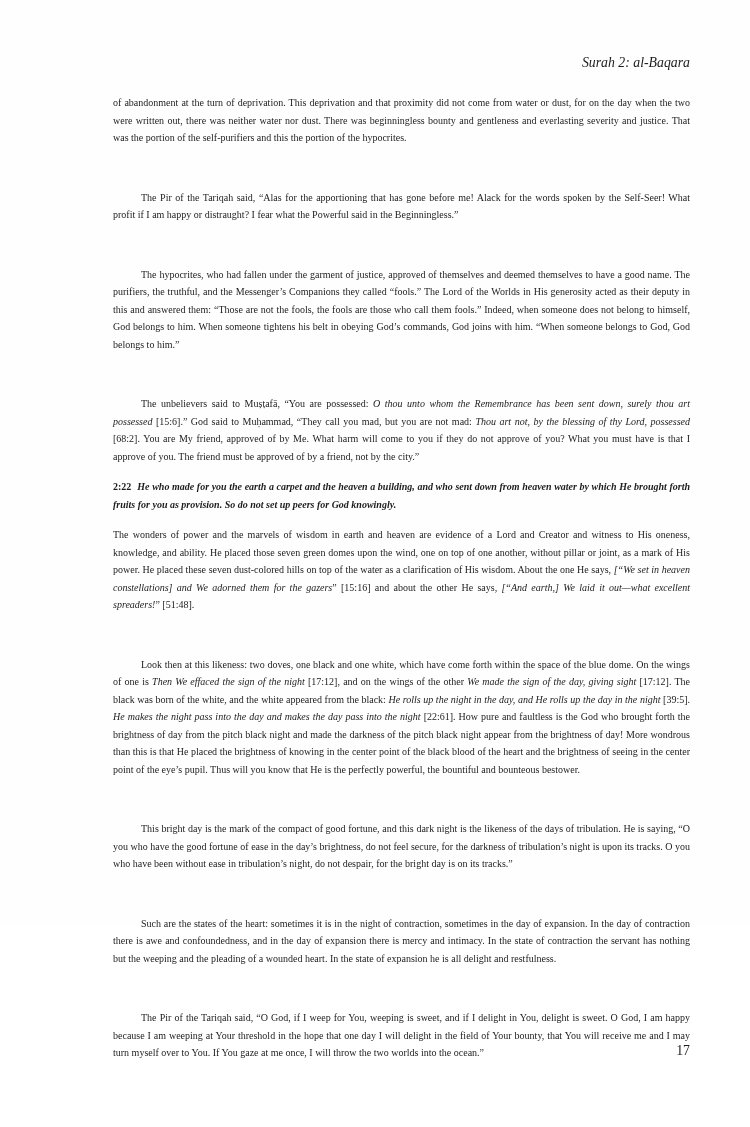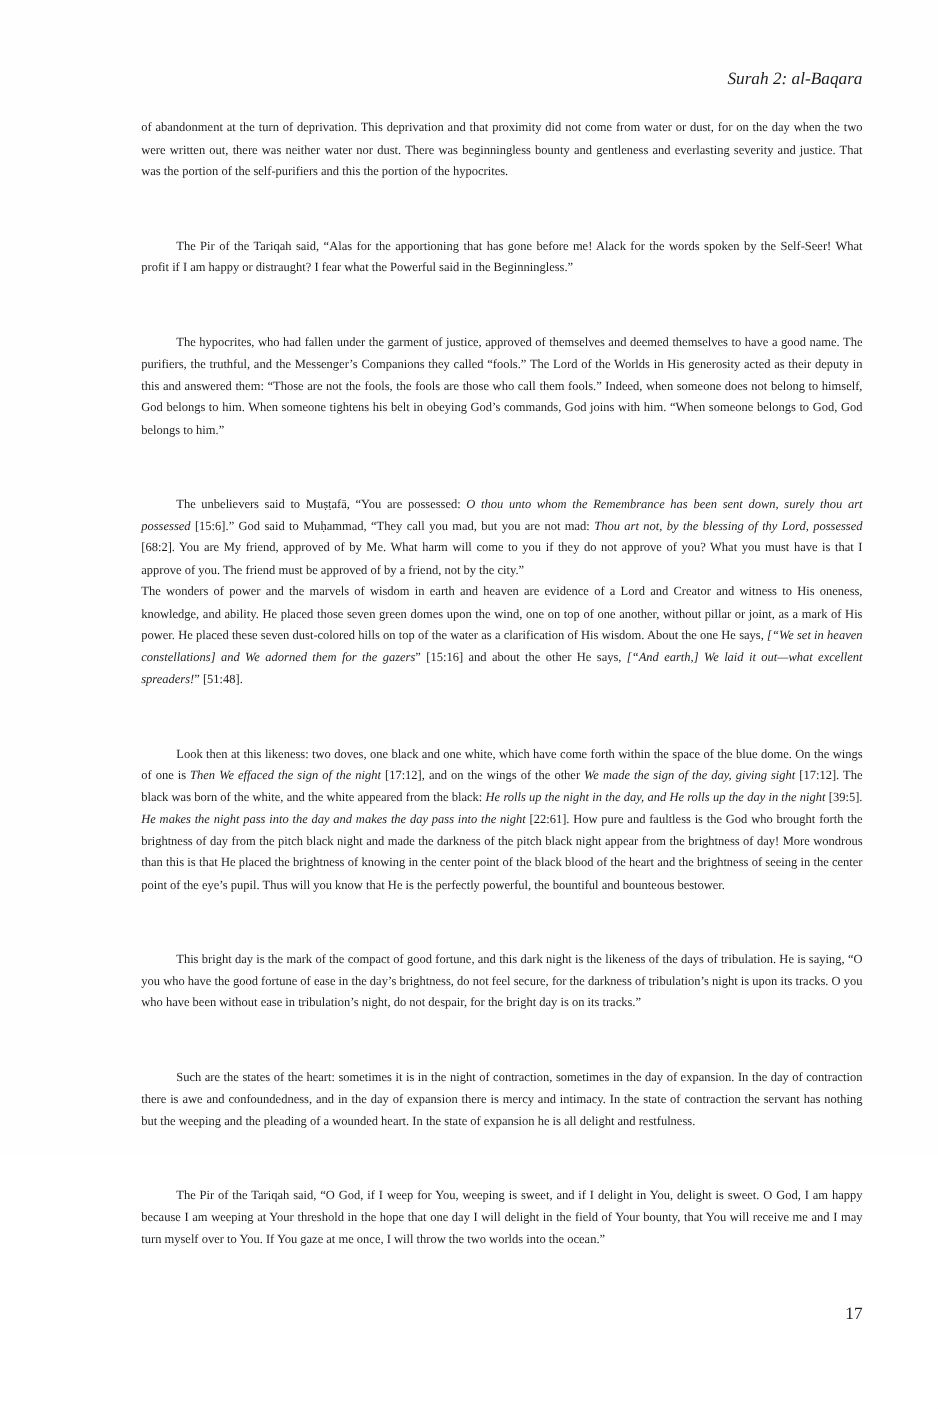--- a/index.html
+++ b/index.html
@@ -72,20 +72,21 @@
 <body>
 
 <div class="page">
   <div class="running-header">Surah 2: al-Baqara</div>
 
   <div class="text-body">
       <p><span>of abandonment at the turn of deprivation.  This deprivation and that proximity did not come from water or dust, for on the day when the two were written out, there was neither water nor dust.  There was beginningless bounty and gentleness and everlasting severity and justice.  That was the portion of the self-purifiers and this the portion of the hypocrites.</span></p>
       <p class="indent"><span>The Pir of the Tariqah said, “Alas for the apportioning that has gone before me!  Alack for the words spoken by the Self-Seer!  What profit if I am happy or distraught?  I fear what the Powerful said in the Beginningless.”</span></p>
       <p class="indent"><span>The hypocrites, who had fallen under the garment of justice, approved of themselves and deemed themselves to have a good name.  The purifiers, the truthful, and the Messenger’s Companions they called “fools.”  The Lord of the Worlds in His generosity acted as their deputy in this and answered them: “Those are not the fools, the fools are those who call them fools.”  Indeed, when someone does not belong to himself, God belongs to him.  When someone tightens his belt in obeying God’s commands, God joins with him.  “When someone belongs to God, God belongs to him.”</span></p>
       <p class="indent"><span>The unbelievers said to Muṣṭafā, “You are possessed:  </span><span class="it">O thou unto whom the Remembrance has been sent down, surely thou art possessed</span><span> [15:6].”  God said to Muḥammad, “They call you mad, but you are not mad: </span><span class="it">Thou art not, by the blessing of thy Lord, possessed</span><span> [68:2].  You are My friend, approved of by Me.  What harm will come to you if they do not approve of you? What you must have is that I approve of you.  The friend must be approved of by a friend, not by the city.”</span></p>
+      <p class="verse"><span class="b">2:22</span><span class="bi">He who made for you the earth a carpet and the heaven a building, and who sent down from heaven water by which He brought forth fruits for you as provision.  So do not set up peers for God knowingly.</span></p>
       <p><span>The wonders of power and the marvels of wisdom in earth and heaven are evidence of a Lord and Creator and witness to His oneness, knowledge, and ability.  He placed those seven green domes upon the wind, one on top of one another, without pillar or joint, as a mark of His power.  He placed these seven dust-colored hills on top of the water as a clarification of His wisdom.  About the one He says, </span><span class="it">[“We set in heaven constellations] and We adorned them for the gazers</span><span>” [15:16] and about the other He says, </span><span class="it">[“And earth,] We laid it out—what excellent spreaders!</span><span>” [51:48].</span></p>
       <p class="indent"><span>Look then at this likeness: two doves, one black and one white, which have come forth within the space of the blue dome.  On the wings of one is </span><span class="it">Then We effaced the sign of the night</span><span> [17:12], and on the wings of the other </span><span class="it">We made the sign of the day, giving sight</span><span> [17:12].  The black was born of the white, and the white appeared from the black:  </span><span class="it">He rolls up the night in the day, and He rolls up the day in the night</span><span> [39:5]. </span><span class="it">He makes the night pass into the day and makes the day pass into the night</span><span> [22:61].  How pure and faultless is the God who brought forth the brightness of day from the pitch black night and made the darkness of the pitch black night appear from the brightness of day!  More wondrous than this is that He placed the brightness of knowing in the center point of the black blood of the heart and the brightness of seeing in the center point of the eye’s pupil.  Thus will you know that He is the perfectly powerful, the bountiful and bounteous bestower.</span></p>
       <p class="indent"><span>This bright day is the mark of the compact of good fortune, and this dark night is the likeness of the days of tribulation.  He is saying, “O you who have the good fortune of ease in the day’s brightness, do not feel secure, for the darkness of tribulation’s night is upon its tracks.  O you who have been without ease in tribulation’s night, do not despair, for the bright day is on its tracks.”</span></p>
       <p class="indent"><span>Such are the states of the heart:  sometimes it is in the night of contraction, sometimes in the day of expansion. In the day of contraction there is awe and confoundedness, and in the day of expansion there is mercy and intimacy.  In the state of contraction the servant has nothing but the weeping and the pleading of a wounded heart.  In the state of expansion he is all delight and restfulness.</span></p>
       <p class="indent"><span>The Pir of the Tariqah said, “O God, if I weep for You, weeping is sweet, and if I delight in You, delight is sweet.  O God, I am happy because I am weeping at Your threshold in the hope that one day I will delight in the field of Your bounty, that You will receive me and I may turn myself over to You.  If You gaze at me once, I will throw the two worlds into the ocean.”</span></p>
     </div>
 
   <div class="page-number">17</div>
 </div>
 

